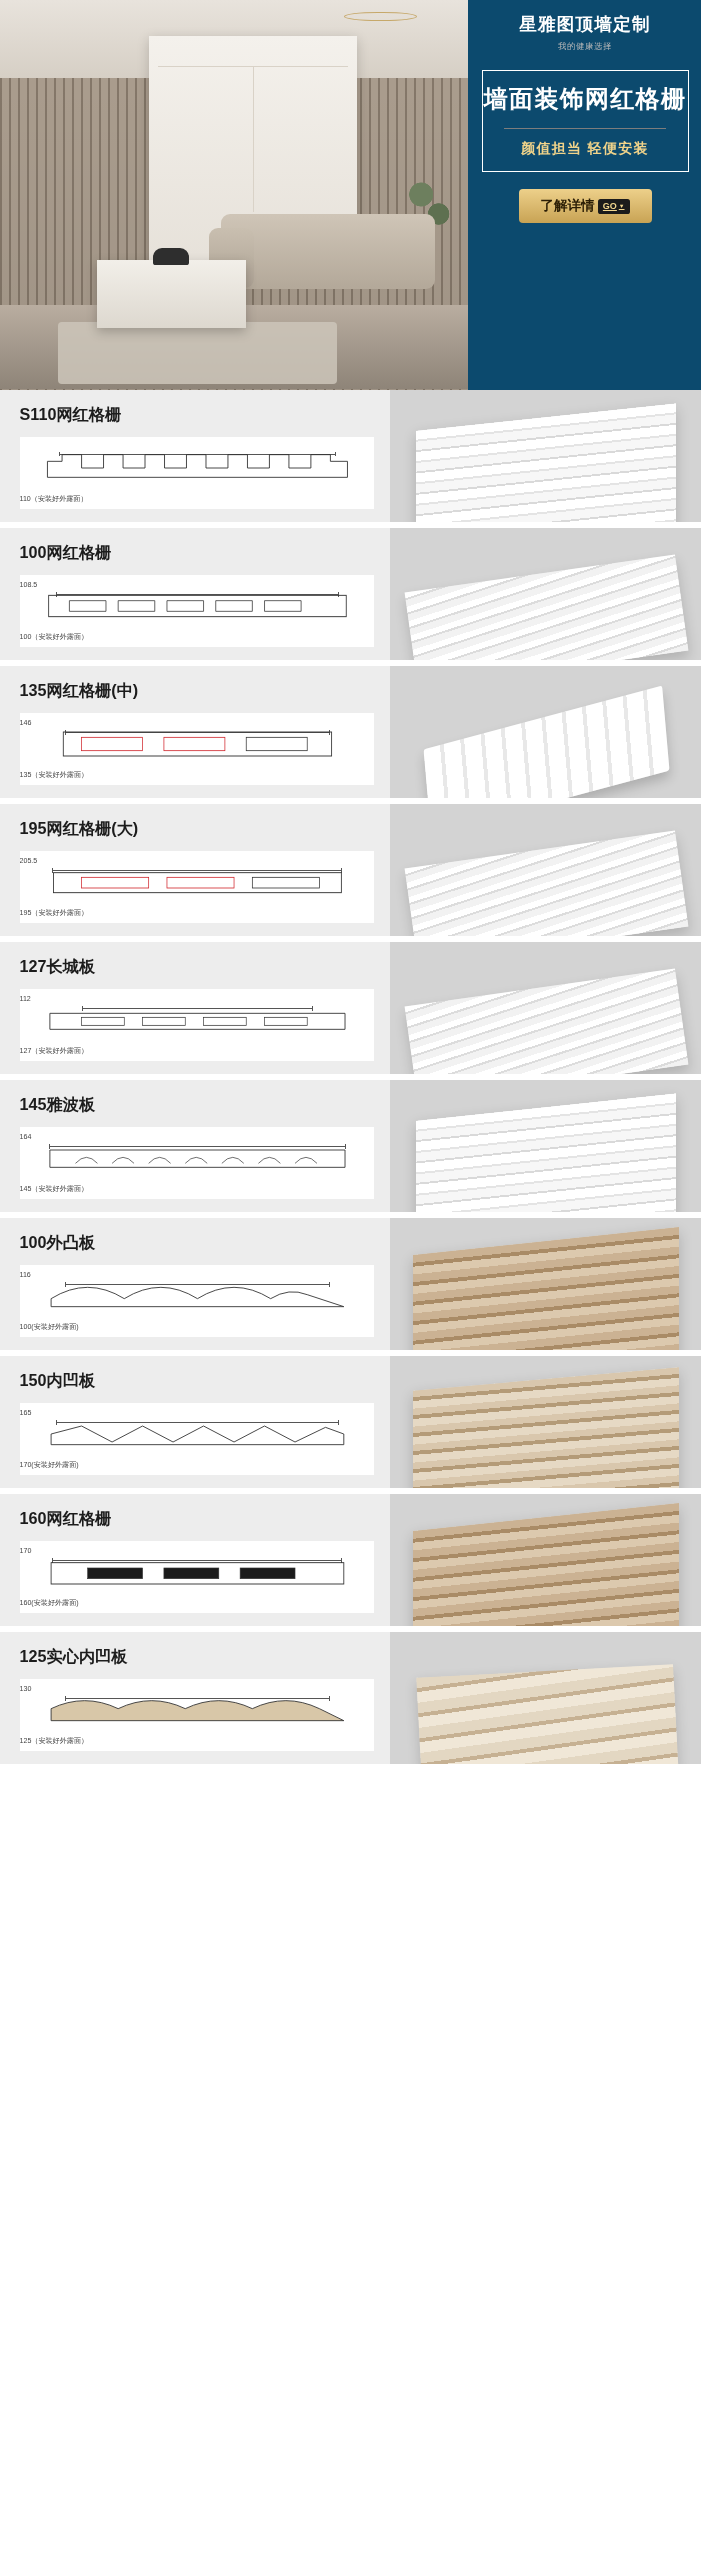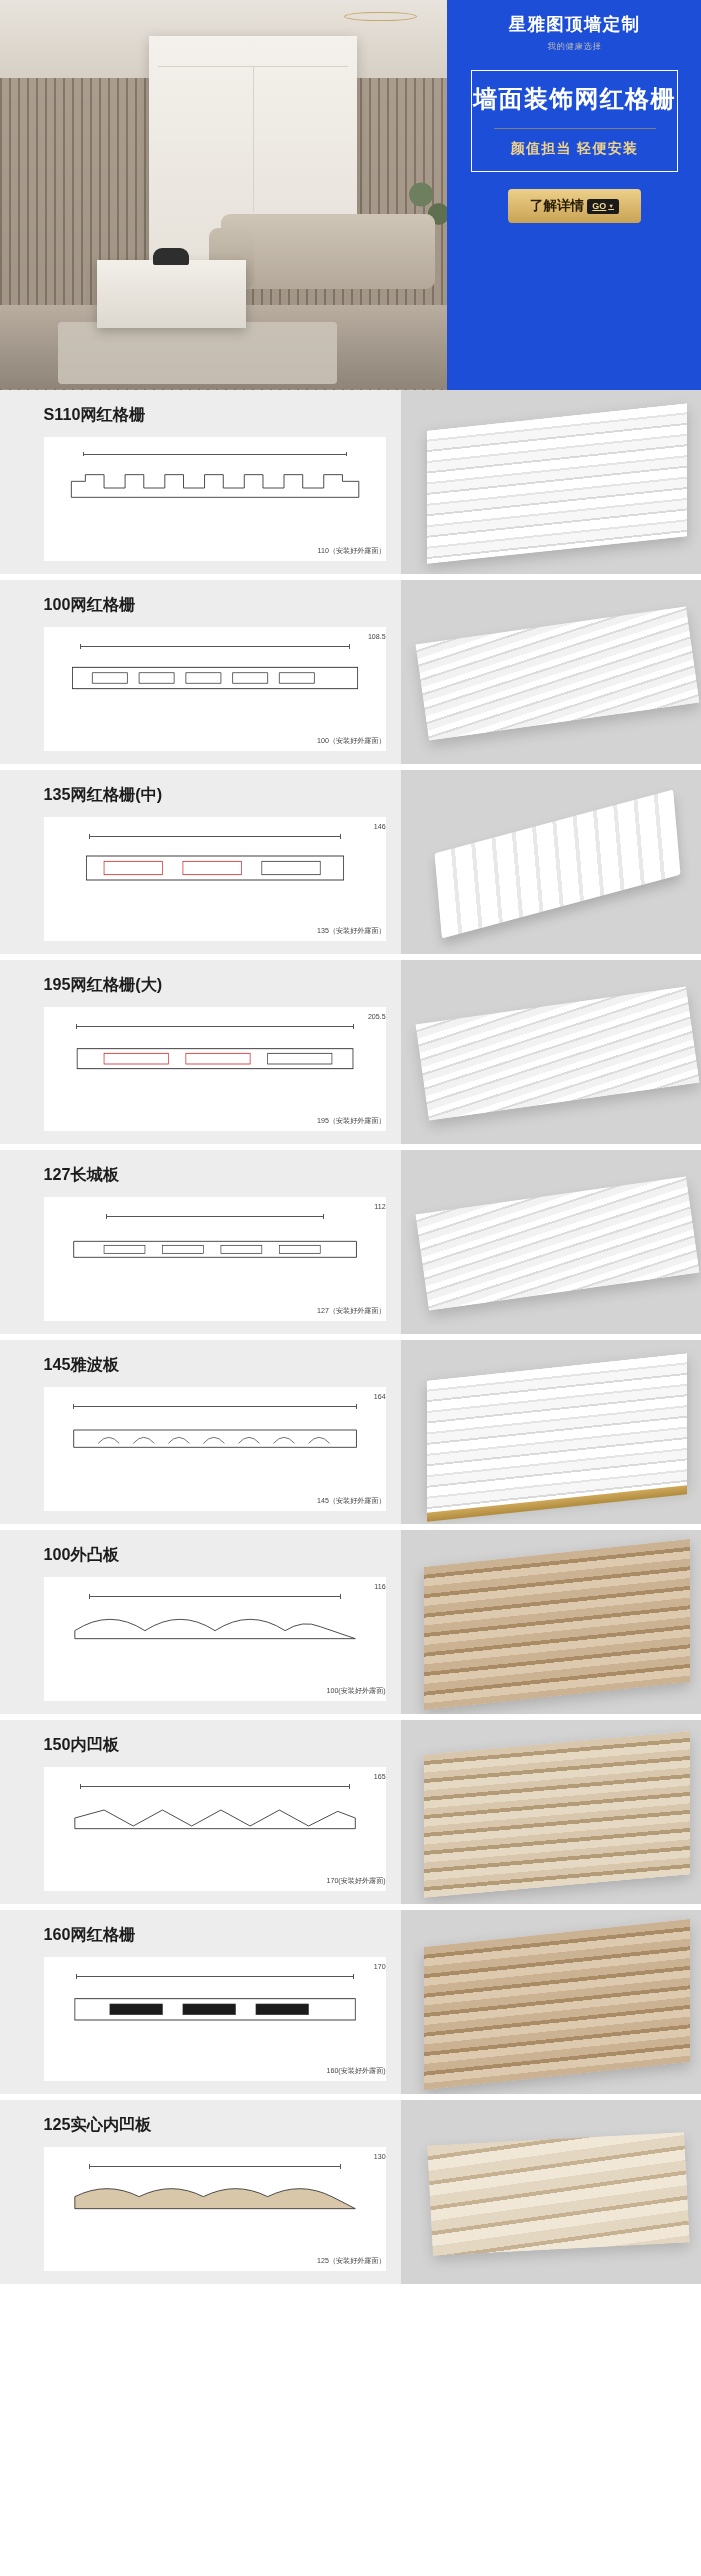--- a/index.html
+++ b/index.html
@@ -75,22 +75,22 @@
     position:absolute; left:0; top: 305px; width:468px; height:84px;
     background: linear-gradient(180deg,#b9ada0,#8e8478);
   }
   .hero-rug {
     position:absolute; left: 58px; top: 322px; width: 279px; height: 62px;
     background: #cdc5ba; border-radius: 3.9px; opacity:.85;
   }
 
   .hero-panel {
     position:absolute; right:0; top:0;
-    width: 255px; height: 390px;
-    background: #1d4ed8;
+    width: 234px; height: 390px;
+    background: #0c4a6e;
     color: #fff;
     text-align: center;
   }
   .brand {
     margin-top: 11.7px;
     font-size: 17.5px;
     font-weight: bold;
     letter-spacing: 1.3px;
   }
   .brand-sub {
@@ -139,24 +139,23 @@
     padding: 2.6px 5.2px; border-radius: 2.6px;
     display: flex; align-items: center; gap: 1.9px; text-decoration: underline;
   }
   .cta-go .caret { font-size: 5.8px; }
 
   
   .list { width: 702px; background: #ffffff; }
   .row {
     display: flex;
     width: 702px;
-    height: 190px;
+    height: 138px;
     background: #ededed;
     border-bottom: 6.5px solid #ffffff;
-    padding-left: 24px;
   }
   .row .left {
     width: 390px;
     padding: 14.3px 15.6px 13px 19.5px;
     display: flex;
     flex-direction: column;
   }
   .row .name {
     font-size: 16.2px;
     color: #1c1c1c;
@@ -165,21 +164,21 @@
   }
   .drawing {
     flex: 1;
     background: #ffffff;
     position: relative;
     overflow: hidden;
   }
   .dim-top, .dim-bot {
     position: absolute;
     left: 0; right: 0;
-    text-align: right;
+    text-align: left;
     font-size: 7.1px;
     color: #444;
   }
   .dim-top { top: 6.5px; }
   .dim-bot { bottom: 5.2px; }
   .rule {
     position: absolute;
     height: 0.6px;
     background: #555;
   }

